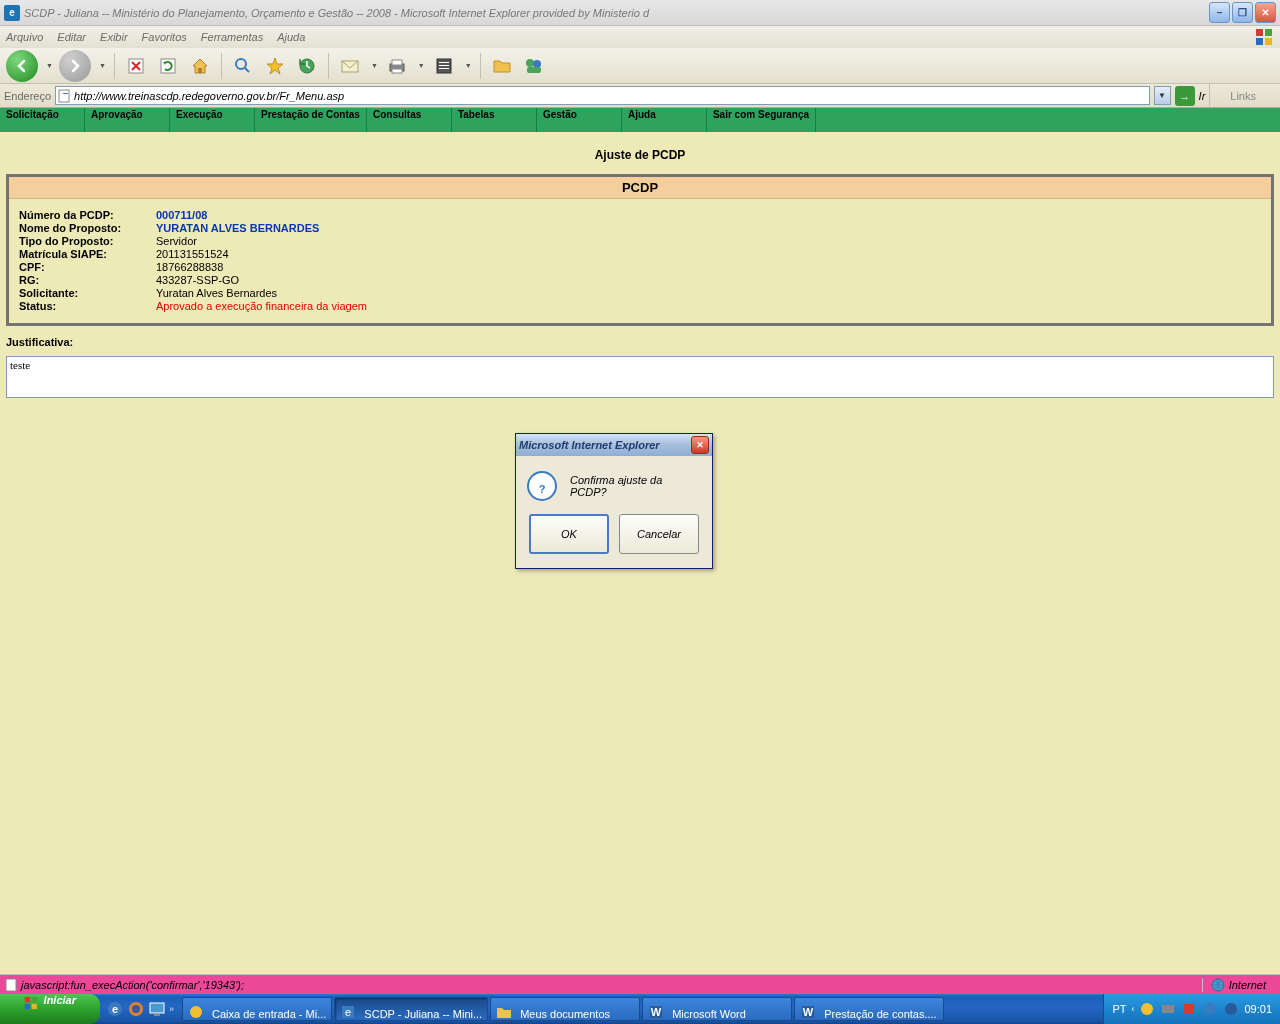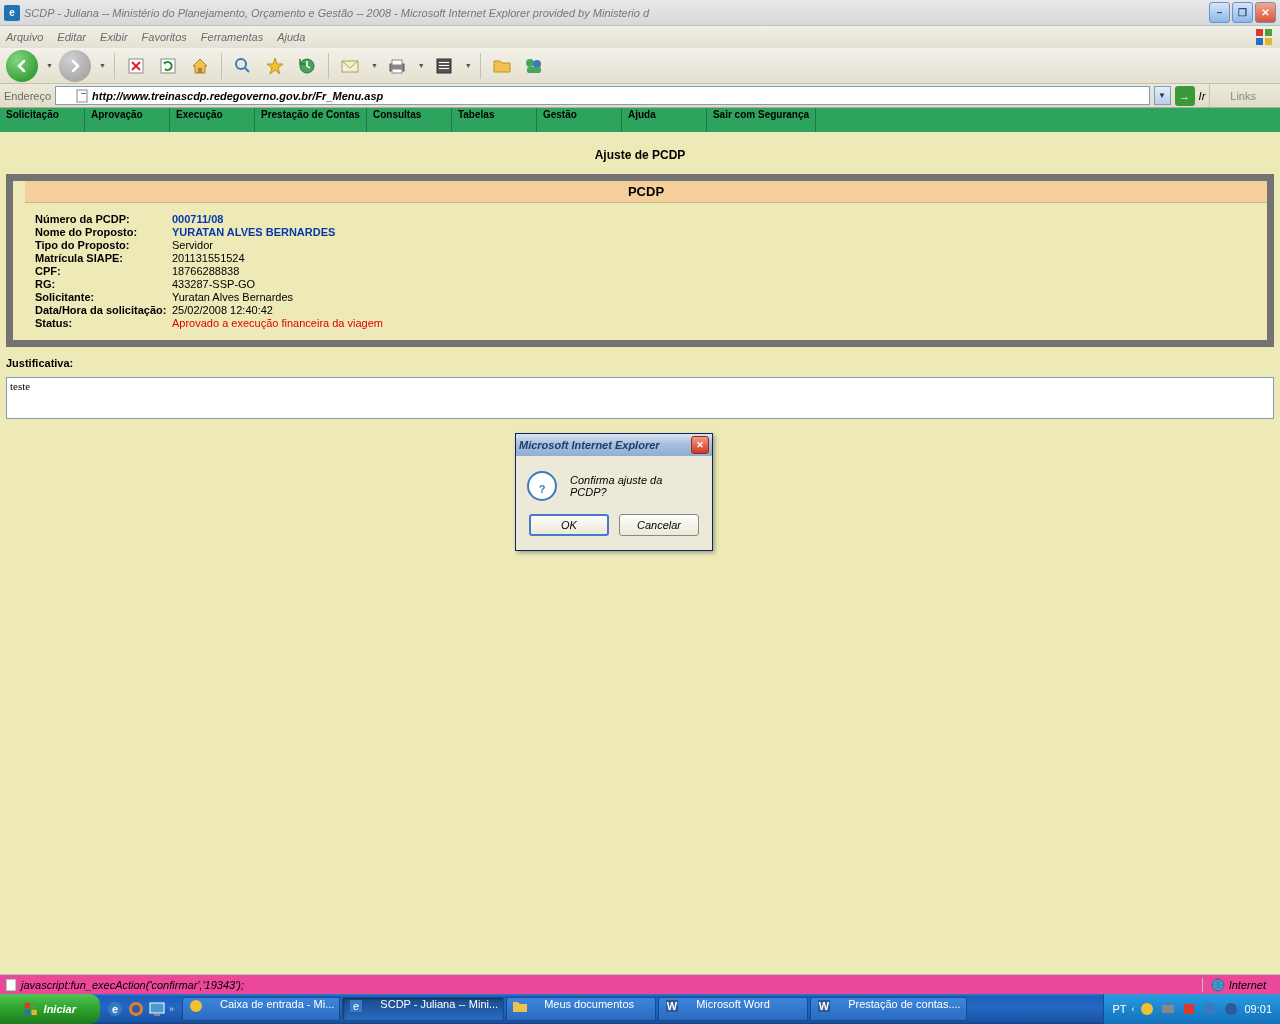--- a/index.html
+++ b/index.html
@@ -25,74 +25,74 @@
 .navbtn { width: 32px; height: 32px; border-radius: 50%; display:flex;align-items:center;justify-content:center; }
 .navbtn.back { background: radial-gradient(circle at 35% 30%, #7fd87f, #1e8a1e); }
 .navbtn.fwd { background: radial-gradient(circle at 35% 30%, #d0d0d0, #9a9a9a); }
 .navbtn svg { width: 14px; height: 14px; }
 .sep { width: 1px; height: 26px; background: #c5c1ae; margin: 0 2px; }
 .dropdown-caret { font-size: 7px; color: #555; margin-left: 2px; }
 
 
 .addrbar { height: 24px; background: linear-gradient(to bottom,#ece9d8,#e0ddcb); display: flex; align-items: center; padding: 0 4px; gap: 4px; border-bottom: 1px solid #b0ad9a; }
 .addrbar .lbl { color: #6a6a6a; }
-.addrbar .urlbox { flex: 1; height: 19px; background: white; border: 1px solid #7f9db9; display: flex; align-items: center; padding: 0 19px; font-weight: bold; }
+.addrbar .urlbox { flex: 1; height: 19px; background: white; border: 1px solid #7f9db9; display: flex; align-items: center; padding: 0 1px; }
 .addrbar .urlbox .page-icon { width: 14px; height: 14px; margin-right: 3px; }
 .addrbar .urlbox span.url { font-style: italic; color: #000; font-size: 11px; }
 .addrbar .ddl { width: 17px; height: 19px; background: linear-gradient(#e6f0fb,#b7cde8); border: 1px solid #7f9db9; display:flex;align-items:center;justify-content:center; font-size:8px; color:#333; }
 .addrbar .go { width: 20px; height: 20px; background: #3a9a3a; border-radius: 3px; display:flex;align-items:center;justify-content:center; color:white; font-weight:bold; }
 .addrbar .ir { color: #000; font-style: italic; }
 .addrbar .links { color: #888; padding: 0 20px; border-left: 1px solid #c0c0c0; margin-left: 0; height: 100%; display: flex; align-items: center; }
 
 
 .appmenu { height: 24px; background: #2ea35e; display: flex; }
 .appmenu .mitem { padding: 2px 6px; border-right: 1px solid #1c7a42; color: #000; font-weight: bold; font-size: 10px; min-width: 85px; cursor: pointer; line-height: 10px; display:flex; align-items: flex-start; }
 
 
 .content { background: #eeeab7; height: calc(100% - 26px - 22px - 36px - 24px - 24px - 20px - 30px); padding: 0; overflow: hidden; }
 .page-title { text-align: center; font-weight: bold; color: #000; font-size: 12px; padding: 16px 0 12px 0; }
-.panel { margin: 0 6px 8px 6px; border: 7px solid #737373; padding-left: 12px; }
+.panel { margin: 0 6px 8px 6px; border: 3px solid #737373; }
 .panel-hdr { background: #f5cf9b; text-align: center; font-weight: bold; font-size: 13px; color: #000; padding: 3px 0; border-bottom: 1px solid #c9b98a; }
 .panel-body { background: #eeeab7; padding: 10px; }
 .fieldrow { display: flex; margin-bottom: 1px; font-size: 11px; }
 .fieldrow .flabel { width: 137px; font-weight: bold; color: #000; }
 .fieldrow .fval { color: #000; }
 .fieldrow .link { color: #0638a9; font-weight: bold; cursor: pointer; }
 .fieldrow .status { color: #e20000; }
 
 .just-lbl { font-weight: bold; margin: 10px 6px 8px 6px; }
 .just-ta { margin: 0 6px; width: calc(100% - 12px); height: 42px; background: white; border: 1px solid #7f9db9; padding: 2px 3px; font-family: Tahoma; font-size: 11px; resize: none; position: relative; }
 
 
 .modal { position: absolute; left: 515px; top: 433px; width: 198px; background: #ece9d8; border: 1px solid #0a246a; box-shadow: 2px 2px 4px rgba(0,0,0,0.3); }
 .modal-title { height: 22px; background: linear-gradient(to bottom,#d7e4f2,#a9c0de 45%,#8fadd4); display:flex; align-items:center; padding: 0 3px; }
 .modal-title span { font-style: italic; font-weight: bold; color: #1e3e6e; flex: 1; font-size: 11px; }
 .modal-title .close { width: 18px; height: 18px; background: linear-gradient(to bottom,#f49a85,#c93a25); border-radius: 3px; color: white; display:flex;align-items:center;justify-content:center; font-weight:bold; font-size: 9px; border: 1px solid #9a2a18;}
 .modal-body { padding: 14px 10px 12px 10px; display:flex; align-items:center; gap: 12px; }
 .modal-body .qicon { width: 32px; height: 32px; }
 .modal-body .msg { font-style: italic; color: #000; }
 .modal-btns { display:flex; justify-content: center; gap: 10px; padding: 0 10px 14px 10px; }
-.modal-btns button { width: 80px; height: 22px; background: linear-gradient(#fdfdfb,#ece9d8); border: 1px solid #888; border-radius: 3px; font-style: italic; font-size: 11px; cursor: pointer; }
+.modal-btns button { width: 80px; height: 40px; background: linear-gradient(#fdfdfb,#ece9d8); border: 1px solid #888; border-radius: 3px; font-style: italic; font-size: 11px; cursor: pointer; }
 .modal-btns button.primary { border: 2px solid #4a7ac5; }
 
 
 .statusbar { height: 20px; background: #ec4899; border-top: 1px solid #c0c0c0; display:flex; align-items:center; padding: 0 4px; position: absolute; bottom: 30px; left: 0; right: 0; }
 .statusbar .page-icon { width: 14px; height: 14px; margin-right: 3px; }
 .statusbar .stext { font-style: italic; color: #000; flex: 1; }
 .statusbar .zone { display:flex; align-items:center; gap: 4px; font-style: italic; color: #000; padding-right: 10px; border-left: 1px solid #c0c0c0; padding-left: 8px; }
 .statusbar .zone .globe { width: 14px; height: 14px; }
 
 
 .taskbar { position: absolute; bottom: 0; left: 0; right: 0; height: 30px; background: linear-gradient(to bottom,#2b79d6 0%, #1c5fb8 8%, #2467c4 40%, #1a56a8 90%, #12438a 100%); display:flex; align-items:stretch; }
-.start { width: 100px; background: linear-gradient(to bottom,#52c352 0%, #2ea32e 50%, #1c7a1c 100%); display:flex; align-items:center; padding: 0 24px; gap: 6px; border-radius: 0 10px 10px 0; color: white; font-style: italic; font-weight: bold; font-size: 16px; }
+.start { width: 100px; background: linear-gradient(to bottom,#52c352 0%, #2ea32e 50%, #1c7a1c 100%); display:flex; align-items:flex-start; padding: 0 24px; gap: 6px; border-radius: 0 10px 10px 0; color: white; font-style: italic; font-weight: bold; font-size: 16px; }
 .start .winflag { width: 18px; height: 18px; }
 .ql { display:flex; align-items:center; gap: 3px; padding: 0 6px; }
 .ql .qi { width: 18px; height: 18px; }
 .tasks { display:flex; align-items:center; gap: 2px; padding: 0 2px; flex: 1; }
-.taskbtn { height: 24px; min-width: 150px; background: linear-gradient(to bottom,#3c85dd,#2a6bc0); border: 1px solid #1a4a8a; border-radius: 2px; display:flex; align-items:flex-start; padding: 0 5px; gap: 16px; color: white; font-size: 11px; overflow: hidden; white-space: nowrap; }
+.taskbtn { height: 24px; min-width: 150px; background: linear-gradient(to bottom,#3c85dd,#2a6bc0); border: 1px solid #1a4a8a; border-radius: 2px; display:flex; align-items:flex-end; padding: 0 5px; gap: 8px; color: white; font-size: 11px; overflow: hidden; white-space: nowrap; }
 .taskbtn.active { background: linear-gradient(to bottom,#1a4a8a,#2a6bc0); box-shadow: inset 1px 1px 2px rgba(0,0,0,0.4); }
 .taskbtn .ticon { width: 16px; height: 16px; flex-shrink: 0; }
 .tray { background: linear-gradient(to bottom,#2a9ae0,#1272bc); display:flex; align-items:center; padding: 0 8px; gap: 5px; color: white; font-size: 11px; border-left: 1px solid #1a4a8a; }
 .tray .ti { width: 16px; height: 16px; }
 
 svg { display: block; }
 </style>
 </head>
 <body>
 
@@ -267,24 +267,20 @@
           <div class="flabel">CPF:</div>
           <div class="fval">18766288838</div>
         </div>
       <div class="fieldrow">
           <div class="flabel">RG:</div>
           <div class="fval">433287-SSP-GO</div>
         </div>
       <div class="fieldrow">
           <div class="flabel">Solicitante:</div>
           <div class="fval">Yuratan Alves Bernardes</div>
-        </div>
-      <div class="fieldrow">
-          <div class="flabel">Data/Hora da solicitação:</div>
-          <div class="fval">25/02/2008 12:40:42</div>
         </div>
       <div class="fieldrow">
           <div class="flabel">Status:</div>
           <div class="fval status">Aprovado a execução financeira da viagem</div>
         </div>
     </div>
   </div>
   <div class="just-lbl">Justificativa:</div>
   <div style="position:relative; margin:0 6px;">
     <textarea class="just-ta" style="margin: 0px; width: 100%;">teste</textarea>

